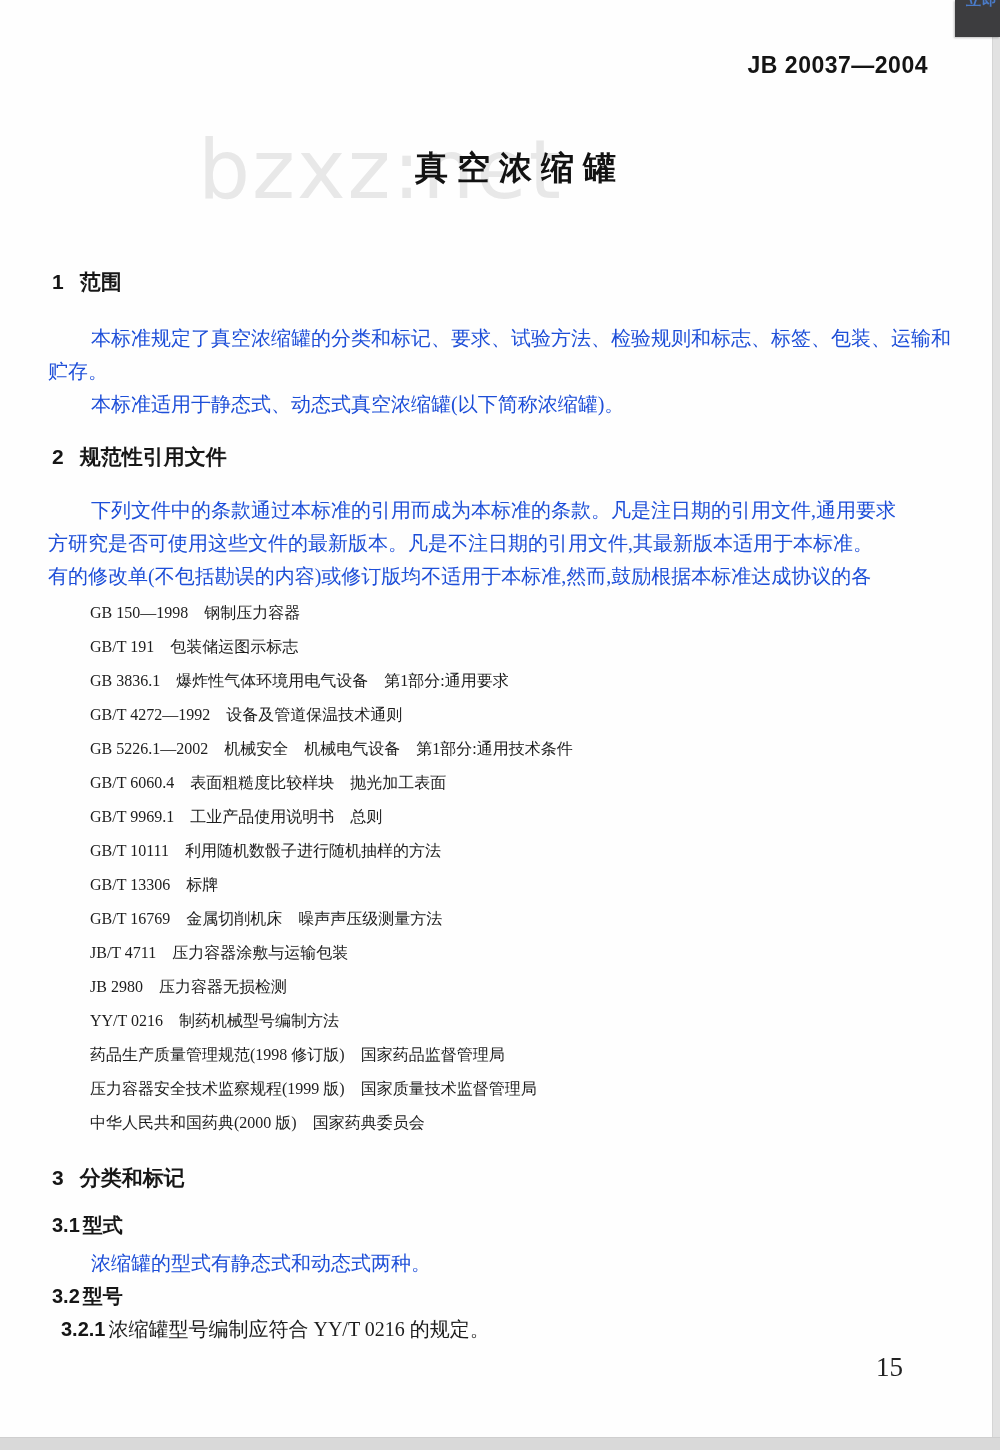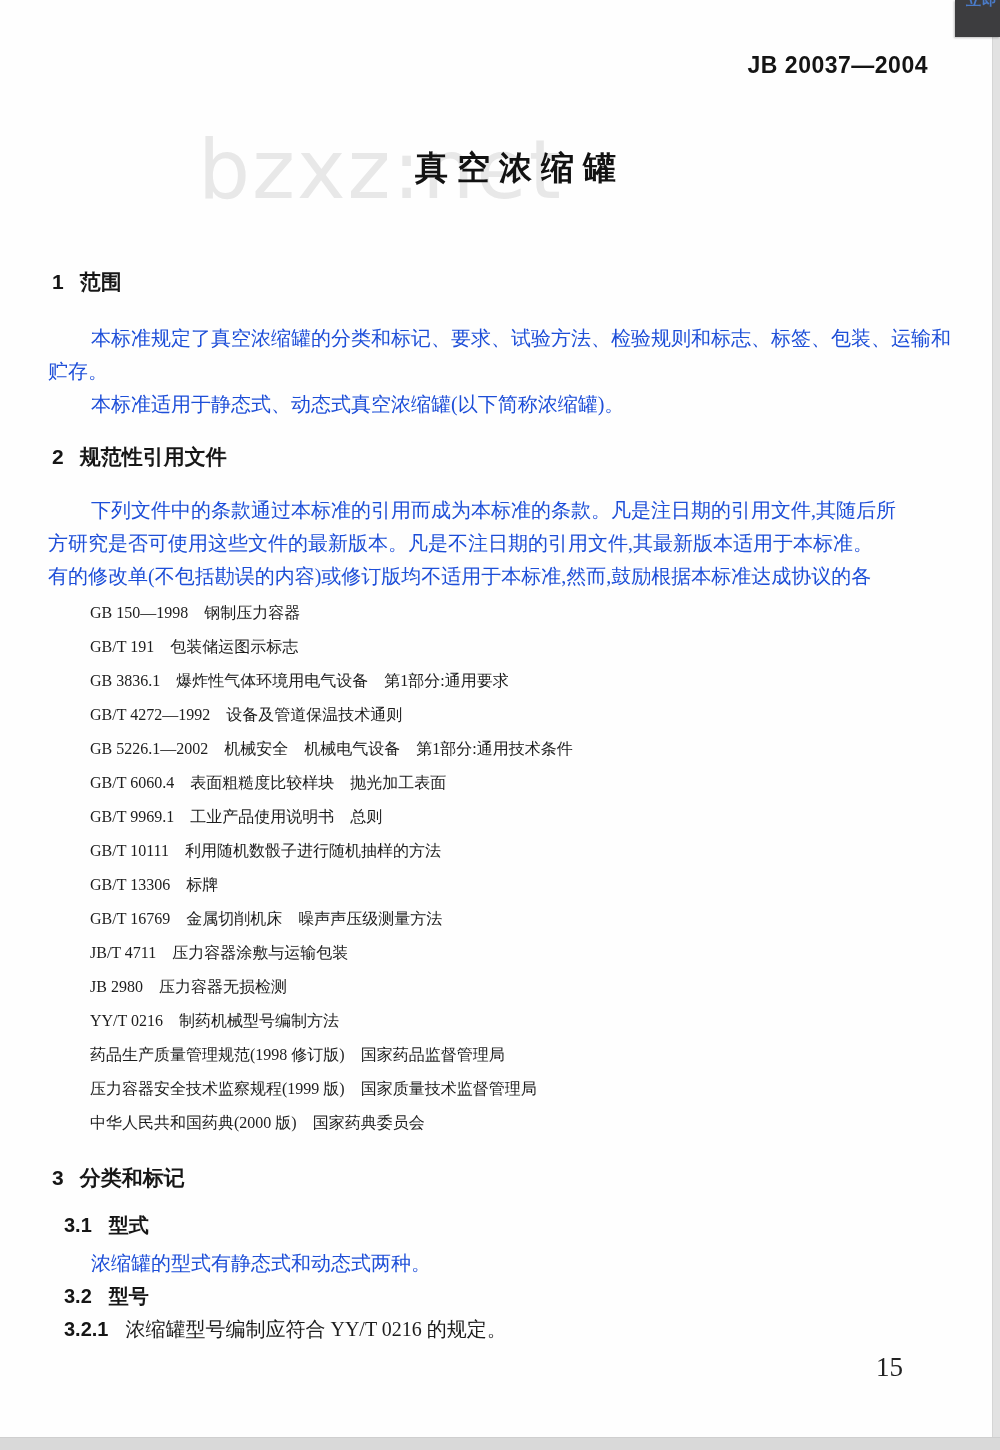--- a/index.html
+++ b/index.html
@@ -40,21 +40,21 @@
     position:absolute;left:52px;display:flex;gap:16px;align-items:baseline;
     font-family:"Liberation Sans",sans-serif;font-weight:bold;
     font-size:21px;color:#161616;white-space:nowrap;
   }
   .body-text{
     position:absolute;left:48px;width:912px;
     font-size:20px;line-height:33px;color:#1d4ed8;white-space:nowrap;
   }
   .indent{padding-left:43px;}
   .clause{
-    position:absolute;left:64px;display:flex;gap:17px;align-items:baseline;
+    position:absolute;left:52px;display:flex;gap:3px;align-items:baseline;
     font-size:20px;white-space:nowrap;color:#1c1c1c;
   }
   .clause .num{font-family:"Liberation Sans",sans-serif;font-weight:bold;font-size:20px;color:#161616;}
   .ref-list{
     position:absolute;left:90px;top:596px;width:880px;
     font-size:16px;line-height:34px;color:#1c1c1c;
   }
   .ref-list div{white-space:nowrap;height:34px;}
   .page-num{
     position:absolute;left:876px;top:1352px;
@@ -80,21 +80,21 @@
     <div class="indent">本标准规定了真空浓缩罐的分类和标记、要求、试验方法、检验规则和标志、标签、包装、运输和</div>
     <div>贮存。</div>
   </div>
   <div class="body-text indent" style="top:388px;">本标准适用于静态式、动态式真空浓缩罐(以下简称浓缩罐)。</div>
 
   <div class="sec-head" style="top:443px;">
     <span>2</span>
     <span>规范性引用文件</span>
   </div>
   <div class="body-text" style="top:494px;">
-    <div class="indent">下列文件中的条款通过本标准的引用而成为本标准的条款。凡是注日期的引用文件,其随后所</div>
+    <div class="indent">下列文件中的条款通过本标准的引用而成为本标准的条款。凡是注日期的引用文件,通用要求</div>
     <div>方研究是否可使用这些文件的最新版本。凡是不注日期的引用文件,其最新版本适用于本标准。</div>
     <div>有的修改单(不包括勘误的内容)或修订版均不适用于本标准,然而,鼓励根据本标准达成协议的各</div>
   </div>
 
   <div class="ref-list">
     <div>GB 150—1998　钢制压力容器</div>
     <div>GB/T 191　包装储运图示标志</div>
     <div>GB 3836.1　爆炸性气体环境用电气设备　第1部分:通用要求</div>
     <div>GB/T 4272—1992　设备及管道保温技术通则</div>
     <div>GB 5226.1—2002　机械安全　机械电气设备　第1部分:通用技术条件</div>
@@ -120,21 +120,21 @@
     <span class="num">3.1</span>
     <span class="num">型式</span>
   </div>
   <div class="body-text indent" style="top:1247px;">浓缩罐的型式有静态式和动态式两种。</div>
 
   <div class="clause" style="top:1283px;">
     <span class="num">3.2</span>
     <span class="num">型号</span>
   </div>
 
-  <div class="clause" style="top:1316px;">
+  <div class="clause" style="top:1316px;margin-left:9px;">
     <span class="num">3.2.1</span>
     <span>浓缩罐型号编制应符合 YY/T 0216 的规定。</span>
   </div>
 
   <div class="page-num">15</div>
 
   <div class="edge-right"></div>
   <div class="edge-bottom"></div>
 
   <div class="corner-box">

